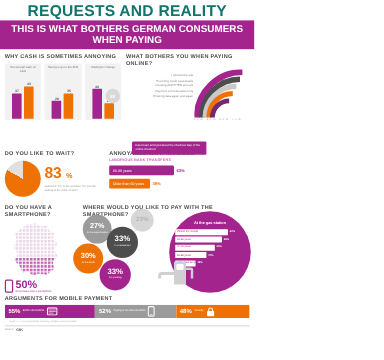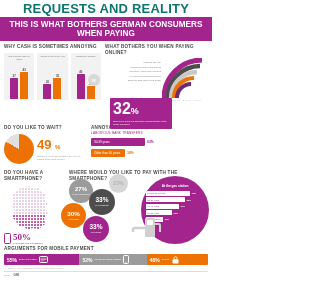--- a/index.html
+++ b/index.html
@@ -135,21 +135,21 @@
   .doc-sheet .ln { height: 1px; background: #ddd; margin: 2px 3px; }
 
   
   .row3 { display: flex; padding: 3px 4px 0; gap: 3px; height: 78px; }
   .phoneq { width: 62px; }
   .map { margin-top: 3px; position: relative; width: 56px; height: 46px; }
   .phone50 { display: flex; align-items: center; gap: 2px; margin-top: 1px; }
   .phone-ico {
     width: 7px; height: 11px; border: 1px solid #a4248e; border-radius: 1.5px;
   }
-  .p50 { font-size: 9px; font-weight: bold; color: #a4248e; line-height: 10px; font-family: Liberation Serif, serif; }
+  .p50 { font-size: 9px; font-weight: bold; color: #a4248e; line-height: 10px; }
   .p50cap { font-size: 2.2px; color: #a4248e; line-height: 2.8px; }
 
   .wherecol { flex: 1; position: relative; }
   .circ {
     position: absolute; border-radius: 50%; color: #fff;
     display: flex; flex-direction: column; align-items: center;
     justify-content: center; text-align: center;
   }
   .circ .n { font-weight: bold; line-height: 1; }
   .circ .l { font-size: 2.1px; line-height: 2.6px; margin-top: 1px; opacity: .95; }
@@ -273,33 +273,32 @@
           <span>20%</span>
           <span>30%</span>
           <span>40%</span>
         </div>
       </div>
     </div>
   </div>
 
   <div style="position:relative;height:0">
     <div class="callout" style="left:110px;bottom:-26px">
-      <div class="big"><span style="font-size:16px">32</span><span>%</span></div>
       <div class="cap">have been annoyed about the checkout step of the online checkout</div>
     </div>
   </div>
 
   <div class="row2">
 
     <div class="wait">
       <div class="sec-title">DO YOU LIKE TO WAIT?</div>
       <div class="waitbody">
         <div class="pie" style="background:conic-gradient(#ee7203 0 83%, #e0e0e0 83% 100%);"></div>
         <div class="pcts">
-          <div class="big"><span style="font-size:13px">49</span> <span>%</span></div>
+          <div class="big"><span style="font-size:13px">83</span> <span>%</span></div>
           <div class="cap">answered "no" to the question: Do you like waiting at the point of sale?</div>
         </div>
       </div>
     </div>
 
     <div class="invoice">
       <div class="sec-title">ANNOYANCE WITH INVOICES</div>
       <div class="sec-sub">LABORIOUS BANK TRANSFERS</div>
       <div class="ibars">
         <div class="ibar-row">

